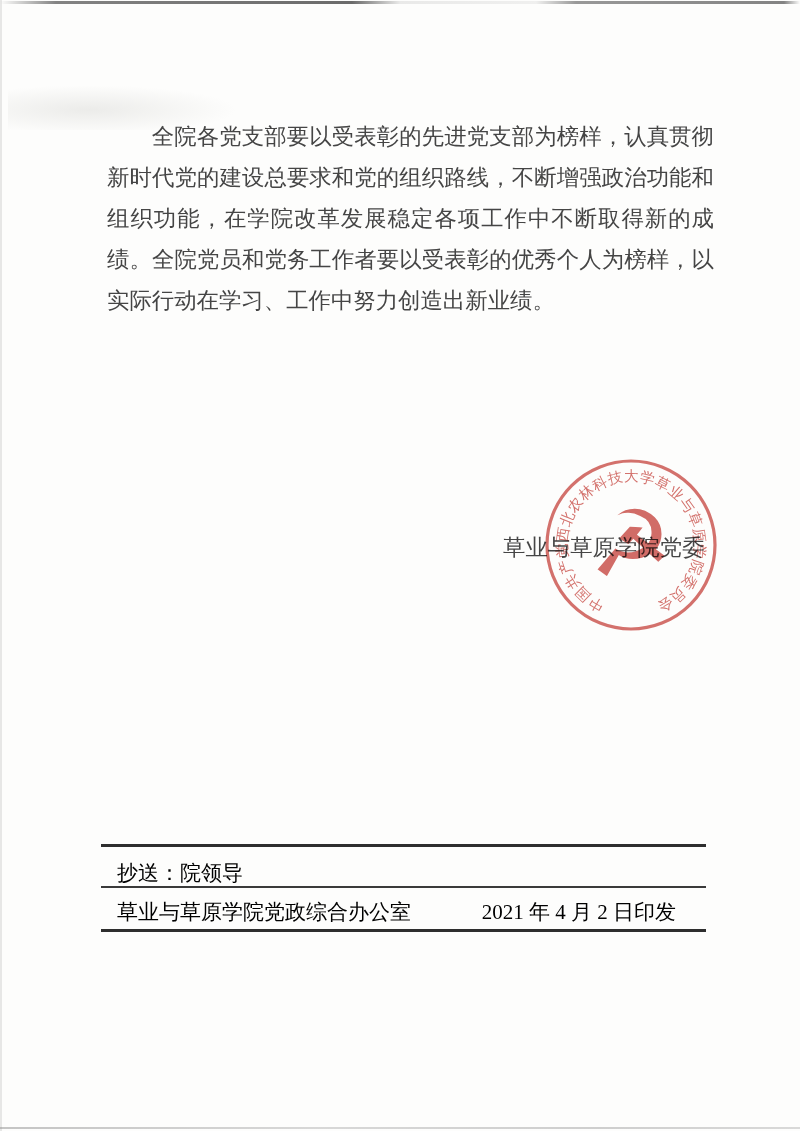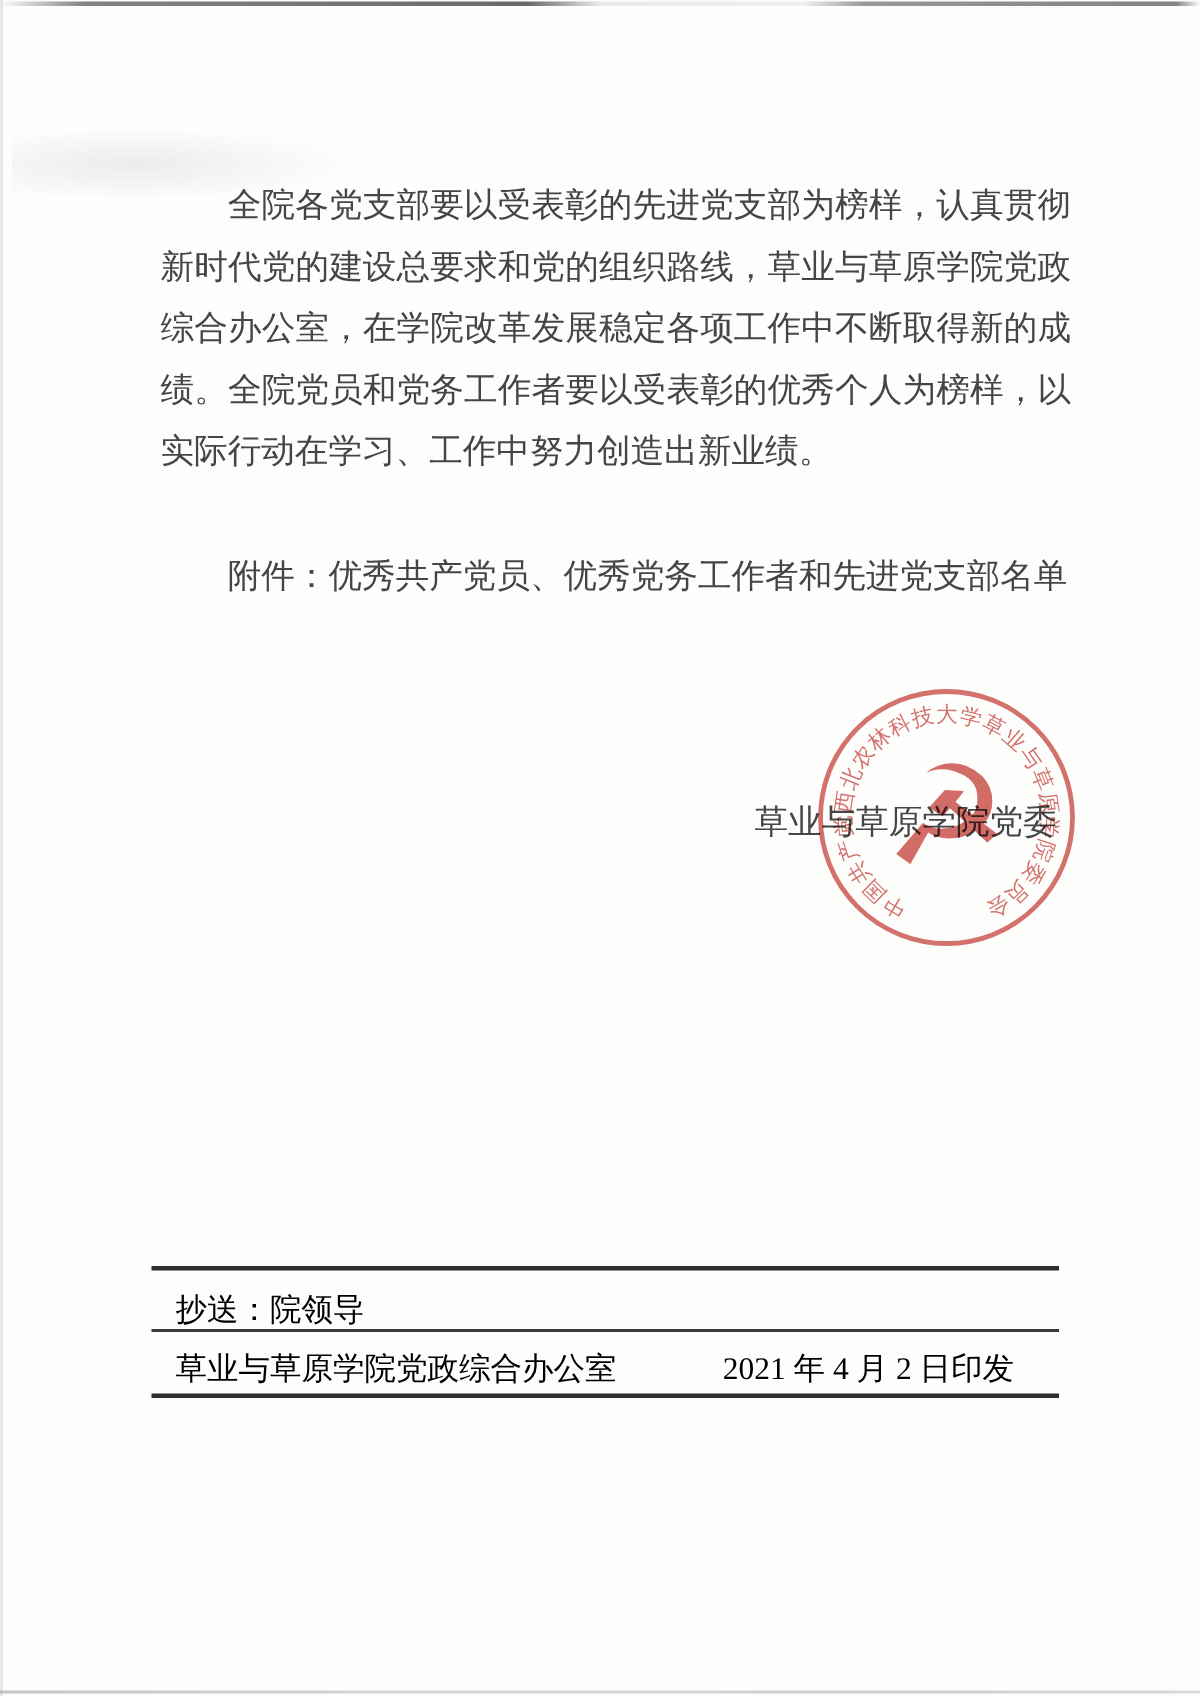--- a/index.html
+++ b/index.html
@@ -138,23 +138,22 @@
 </style>
 </head>
 <body>
 
 <div class="page">
 
   <div class="scan-edge-top"></div>
   <div class="scan-edge-left"></div>
   <div class="scan-smudge"></div>
 
-  <div class="body-paragraph">全院各党支部要以受表彰的先进党支部为榜样，认真贯彻新时代党的建设总要求和党的组织路线，草业与草原学院党政综合办公室，在学院改革发展稳定各项工作中不断取得新的成绩。全院党员和党务工作者要以受表彰的优秀个人为榜样，以实际行动在学习、工作中努力创造出新业绩。</div>
+  <div class="body-paragraph">全院各党支部要以受表彰的先进党支部为榜样，认真贯彻新时代党的建设总要求和党的组织路线，不断增强政治功能和组织功能，在学院改革发展稳定各项工作中不断取得新的成绩。全院党员和党务工作者要以受表彰的优秀个人为榜样，以实际行动在学习、工作中努力创造出新业绩。</div>
 
-  <div class="attachment-line">附件：优秀共产党员、优秀党务工作者和先进党支部名单</div>
 
   <div class="signature-line nowrap">草业与草原学院党委</div>
 
 
   <svg class="seal" viewBox="0 0 176 176">
     <defs>
       <path id="sealTextArc" d="M 88,152 A 64,64 0 0,1 24,88 A 64,64 0 1,1 88,152"></path>
     </defs>
     <circle class="seal-ring-circle" cx="88" cy="88" r="84"></circle>
     <text class="seal-ring-text">

